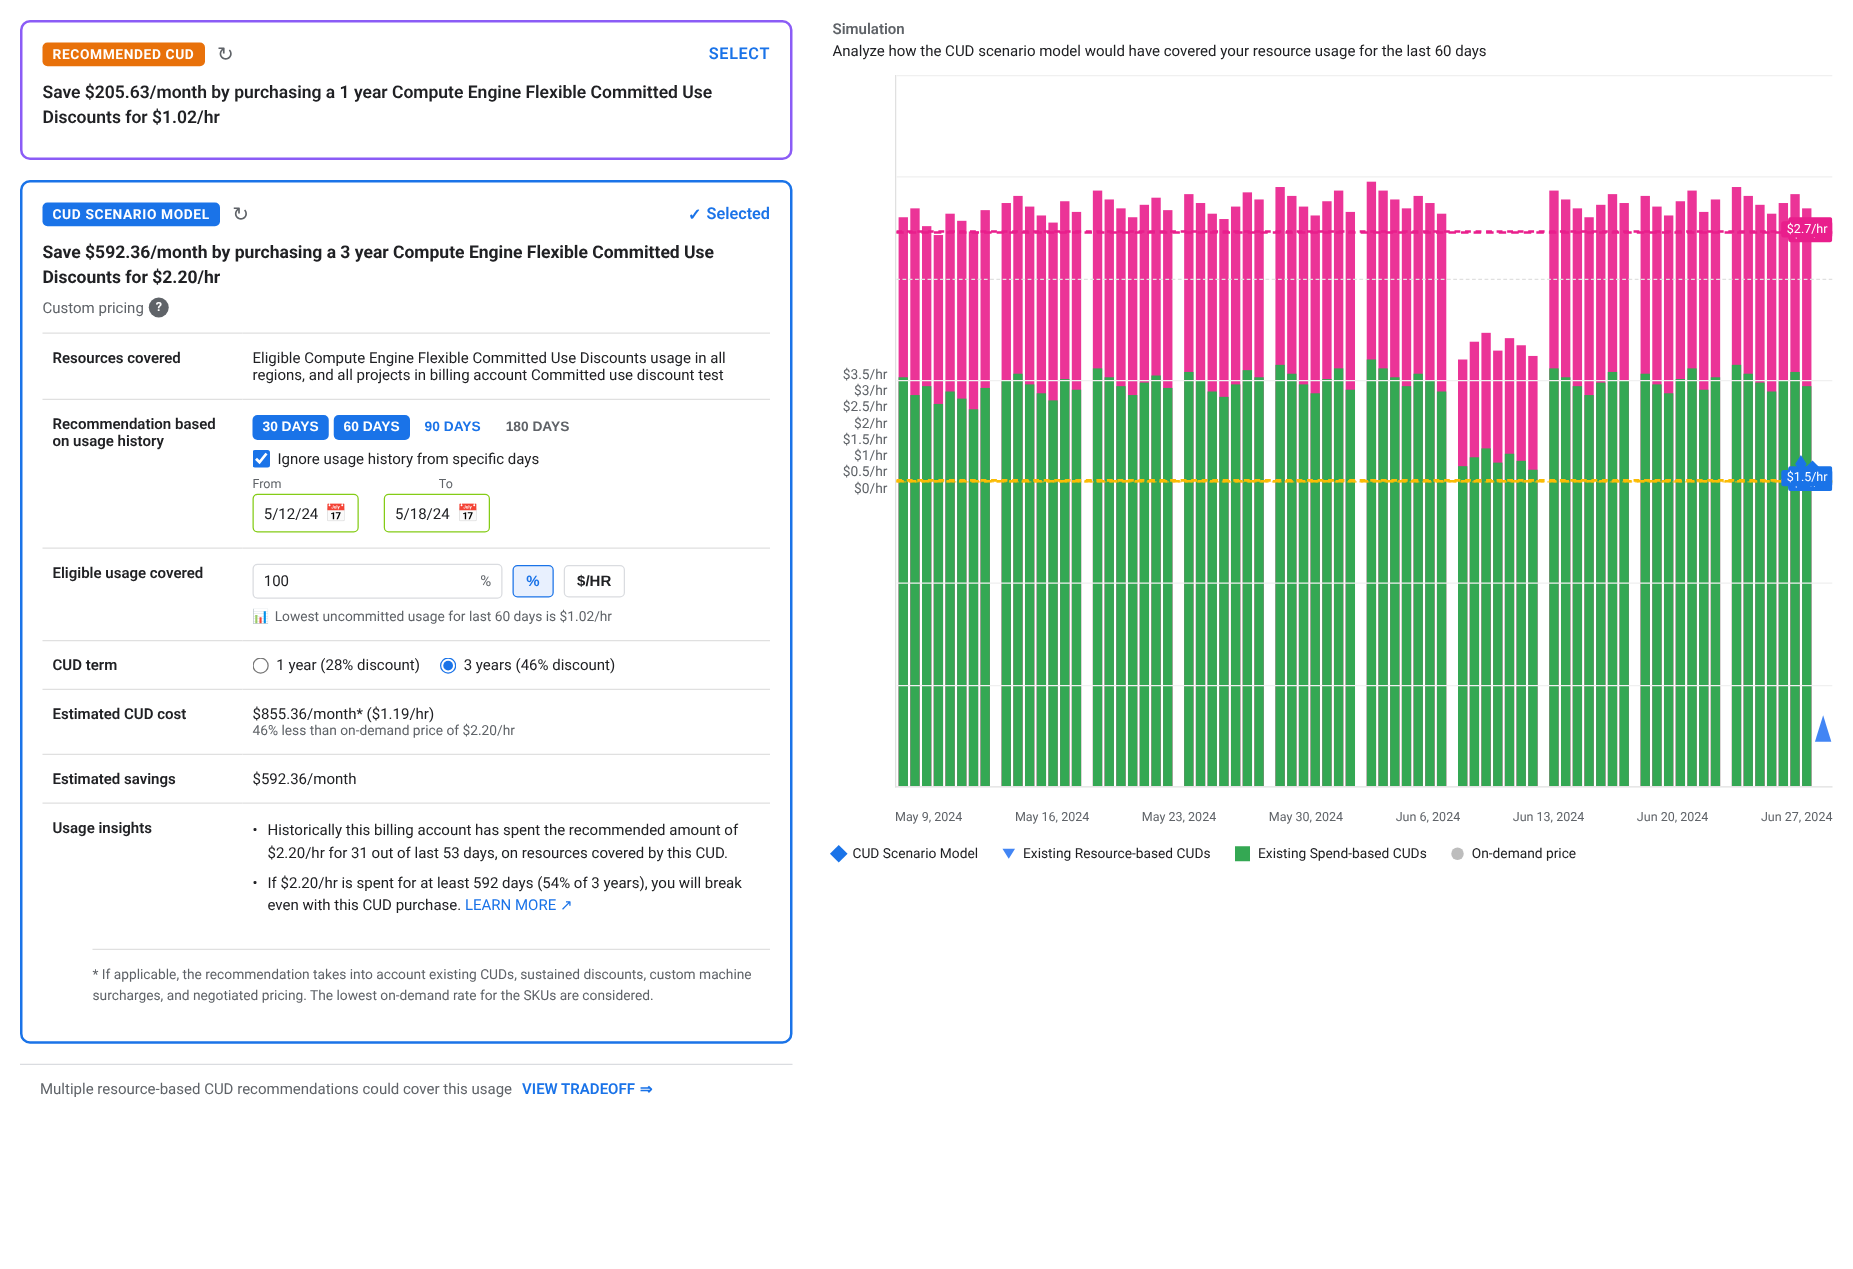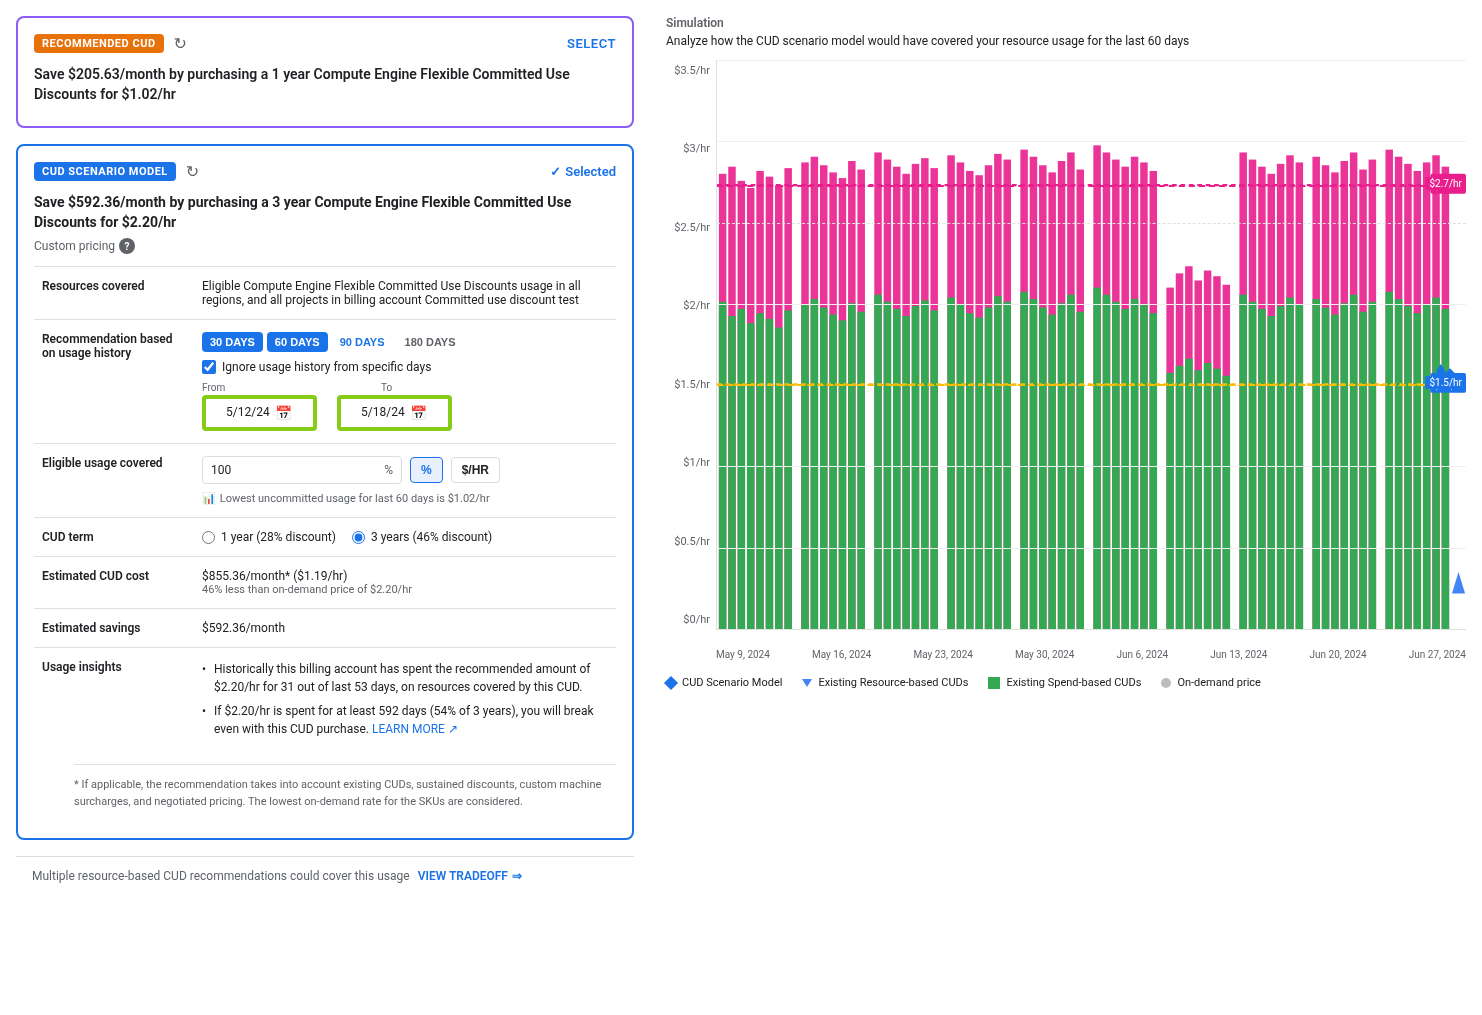--- a/index.html
+++ b/index.html
@@ -40,21 +40,21 @@
     .day-btn.inactive-gray { background: transparent; color: #5f6368; }
 
     
     .checkbox-row { display: flex; align-items: center; gap: 6px; margin: 8px 0; }
     .checkbox-row input[type="checkbox"] { accent-color: #1a73e8; width: 14px; height: 14px; }
     .checkbox-label { font-size: 12px; color: #202124; }
 
     
     .date-fields { display: flex; gap: 12px; margin-top: 4px; }
     .date-group { position: relative; }
-    .date-input-wrap { border: 4px solid #84cc16; border-radius: 4px; padding: 6px 20px; display: flex; gap: 6px; }
+    .date-input-wrap { border: 1px solid #84cc16; border-radius: 4px; padding: 6px 8px; display: flex; align-items: center; gap: 6px; }
     .date-value { font-size: 12px; }
     .calendar-icon { color: #5f6368; font-size: 14px; cursor: pointer; }
 
     
     .coverage-row { display: flex; align-items: center; gap: 8px; margin-bottom: 8px; }
     .coverage-input { border: 1px solid #dadce0; border-radius: 4px; padding: 6px 8px; font-size: 12px; width: 200px; display: flex; align-items: center; justify-content: space-between; }
     .unit-pct { font-size: 12px; color: #5f6368; }
     .unit-btn { padding: 5px 10px; border: 1px solid #dadce0; border-radius: 4px; font-size: 12px; cursor: pointer; font-weight: 600; }
     .unit-btn.active { background: #e8f0fe; border-color: #1a73e8; color: #1a73e8; }
     .unit-btn.inactive { background: #fff; color: #202124; }
@@ -228,21 +228,21 @@
       </span>
     </div>
   </div>
 
   <div style="flex:1; padding:16px; overflow-y:auto;">
     <div class="simulation-title">Simulation</div>
     <div class="simulation-desc">Analyze how the CUD scenario model would have covered your resource usage for the last 60 days</div>
 
     <div style="position:relative; width:100%; height:600px;">
 
-      <div style="position:absolute; left:0; top:0; bottom:30px; width:50px; display:flex; flex-direction:column; justify-content:space-between; padding:4px 0;">
+      <div style="position:absolute; left:0; top:0; bottom:30px; width:50px; display:flex; flex-direction:column; justify-content:center; padding:4px 0;">
         <span style="font-size:11px; color:#5f6368; text-align:right; padding-right:6px;">$3.5/hr</span>
         <span style="font-size:11px; color:#5f6368; text-align:right; padding-right:6px;">$3/hr</span>
         <span style="font-size:11px; color:#5f6368; text-align:right; padding-right:6px;">$2.5/hr</span>
         <span style="font-size:11px; color:#5f6368; text-align:right; padding-right:6px;">$2/hr</span>
         <span style="font-size:11px; color:#5f6368; text-align:right; padding-right:6px;">$1.5/hr</span>
         <span style="font-size:11px; color:#5f6368; text-align:right; padding-right:6px;">$1/hr</span>
         <span style="font-size:11px; color:#5f6368; text-align:right; padding-right:6px;">$0.5/hr</span>
         <span style="font-size:11px; color:#5f6368; text-align:right; padding-right:6px;">$0/hr</span>
       </div>
 

